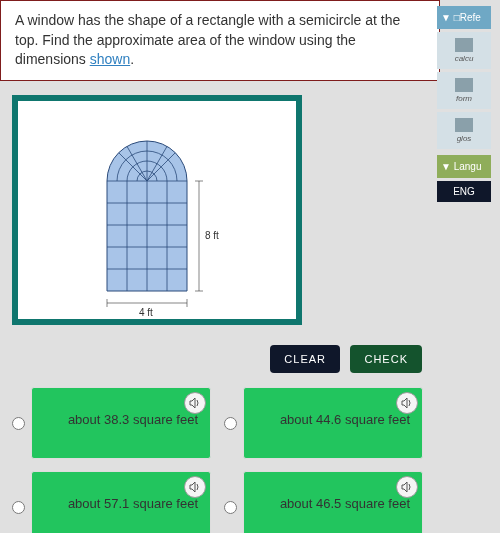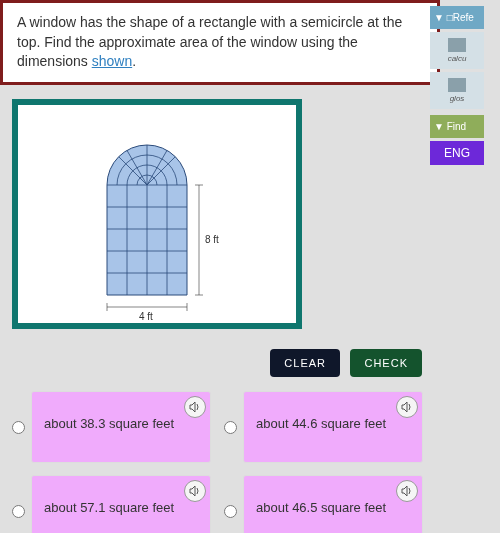--- a/index.html
+++ b/index.html
@@ -1,37 +1,37 @@
 <!DOCTYPE html>
 <html><head>
 <meta charset="utf-8">
 <style>
 * { box-sizing: border-box; margin: 0; padding: 0; }
 body { font-family: Arial, sans-serif; background: #e0e0e0; width: 500px; height: 533px; overflow: hidden; position: relative; }
 .main { width: 440px; padding: 0; }
-.question-box { background: #fff; padding: 10px 14px; border: 3px solid #7f1d1d; font-size: 14px; color: #333; line-height: 1.4; }
+.question-box { background: #fff; padding: 10px 14px; border: 1px solid #7f1d1d; font-size: 14px; color: #333; line-height: 1.4; }
 .question-box .link { color: #3080c0; text-decoration: underline; cursor: pointer; }
 .figure-box { background: #fff; margin: 14px 12px; border: 6px solid #0f766e; padding: 20px; width: 290px; height: 230px; position: relative; }
 .window-svg { display: block; margin: 0 auto; }
 .buttons { text-align: right; padding: 6px 18px; }
 .btn { display: inline-block; padding: 8px 14px; border-radius: 4px; color: #fff; font-size: 11px; letter-spacing: 1px; margin-left: 6px; cursor: pointer; border: none; }
 .btn-clear { background: #0f172a; }
 .btn-check { background: #14532d; }
 .options { padding: 8px 12px; display: flex; flex-wrap: wrap; gap: 12px; }
 .opt { position: relative; width: 200px; display: flex; align-items: flex-start; }
 .opt input { margin-top: 30px; margin-right: 6px; }
-.opt-card { background: #f0abfc; border: 1px solid #ddd; border-radius: 3px; width: 180px; height: 72px; padding: 24px 12px 12px; font-size: 13px; color: #333; position: relative; }
+.opt-card { background: #22c55e; border: 1px solid #ddd; border-radius: 3px; width: 180px; height: 72px; padding: 24px 12px 12px; font-size: 13px; color: #333; position: relative; text-align: right; }
 .sound-icon { position: absolute; top: 4px; right: 4px; width: 22px; height: 22px; border: 1px solid #999; border-radius: 50%; background: #f5f5f5; display: flex; align-items: center; justify-content: center; cursor: pointer; }
 .sound-icon svg { width: 12px; height: 12px; }
-.sidebar { position: absolute; right: 16px; top: 0; width: 54px; }
+.sidebar { position: absolute; right: 9px; top: 0; width: 54px; }
 .side-box { background: #6fa8c5; color: #fff; padding: 6px 4px; font-size: 10px; margin-top: 6px; }
 .side-box.green { background: #8fad5a; }
 .side-item { background: #d4e0e6; color: #555; text-align: center; padding: 6px 2px; font-size: 8px; margin-top: 3px; font-style: italic; }
 .side-icon { width: 18px; height: 14px; margin: 0 auto 2px; background: #8aa0aa; }
-.side-btn-orange { background: #6d28d9; color: #fff; font-size: 12px; padding: 5px; text-align: center; margin-top: 3px; }
+.side-btn-orange { background: #0f172a; color: #fff; font-size: 10px; padding: 5px; text-align: center; margin-top: 3px; }
 </style>
 </head>
 <body>
 
 <div class="main">
   <div class="question-box">
     <span>A window has the shape of a rectangle with a semicircle at the top. Find the approximate area of the window using the dimensions </span><span class="link">shown</span><span>.</span>
   </div>
 
   <div class="figure-box">
@@ -128,19 +128,23 @@
 <div class="sidebar">
   <div class="side-box">
     ▼ □<span>Refe</span>
   </div>
   <div class="side-item">
     <div class="side-icon"></div>
     <span>calcu</span>
   </div>
   <div class="side-item">
     <div class="side-icon"></div>
+    <span>form</span>
+  </div>
+  <div class="side-item">
+    <div class="side-icon"></div>
     <span>glos</span>
   </div>
   <div class="side-box green">
-    ▼ <span>Find</span>
+    ▼ <span>Langu</span>
   </div>
   <div class="side-btn-orange">ENG</div>
 </div>
 
 </body></html>

